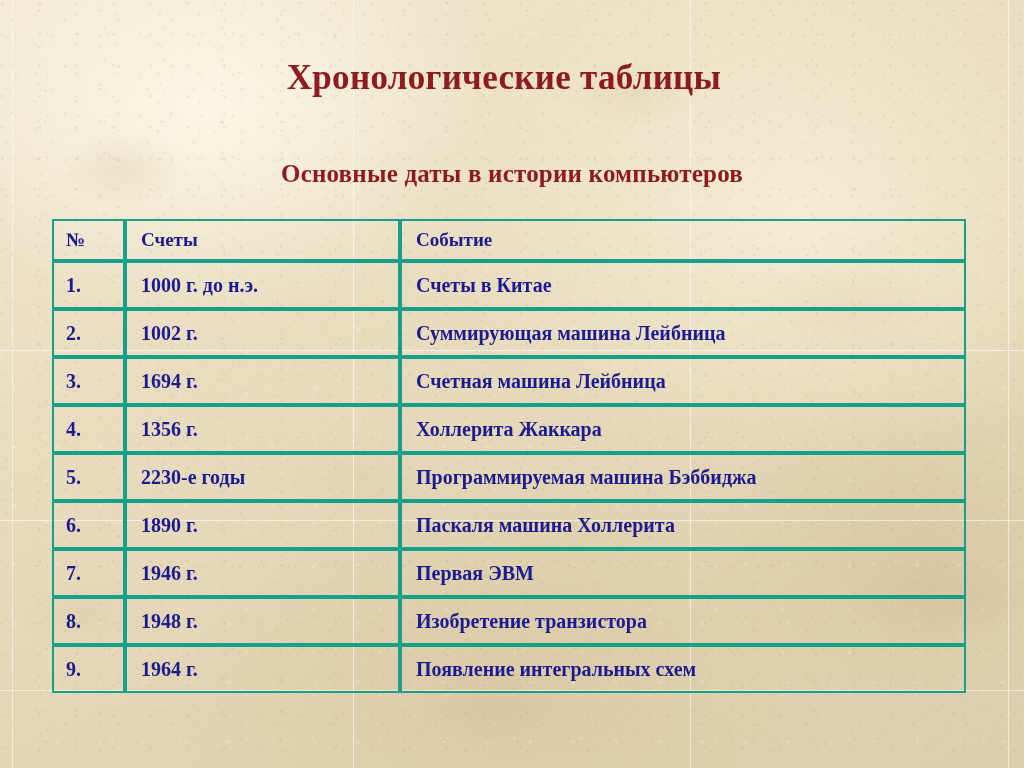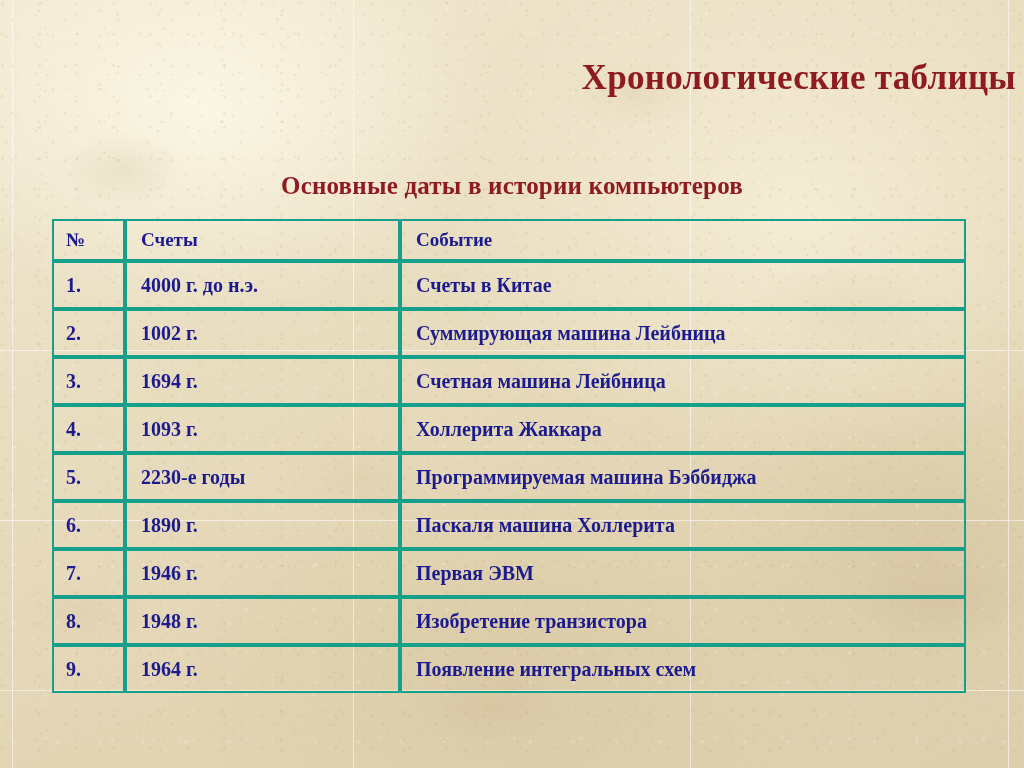--- a/index.html
+++ b/index.html
@@ -76,35 +76,35 @@
     background: rgba(255,255,255,0.55);
     pointer-events: none;
   }
   .gridline.v { width: 1px; top: 0; bottom: 0; }
   .gridline.h { height: 1px; left: 0; right: 0; }
 
   
   #title {
     position: absolute;
     left: 0;
-    right: 8px;
+    right: 16px;
     top: 58px;
-    text-align: right;
+    text-align: center;
     font-size: 35px;
     font-weight: bold;
     color: #8e1b22;
     letter-spacing: 0.3px;
     white-space: nowrap;
   }
 
   #subtitle {
     position: absolute;
     left: 0;
     right: 0;
-    top: 172px;
+    top: 160px;
     text-align: center;
     font-size: 25px;
     font-weight: bold;
     color: #8e1b22;
     letter-spacing: 0.2px;
     white-space: nowrap;
   }
 
   
   #table-wrap {
@@ -188,36 +188,36 @@
       <thead>
         <tr>
           <th class="num">№</th>
           <th>Счеты</th>
           <th>Событие</th>
         </tr>
       </thead>
       <tbody>
         <tr>
           <td class="num">1.</td>
-          <td>4000 г. до н.э.</td>
+          <td>1000 г. до н.э.</td>
           <td>Счеты в Китае</td>
         </tr>
         <tr>
           <td class="num">2.</td>
           <td>1002 г.</td>
           <td>Суммирующая машина Лейбница</td>
         </tr>
         <tr>
           <td class="num">3.</td>
           <td>1694 г.</td>
           <td>Счетная машина Лейбница</td>
         </tr>
         <tr>
           <td class="num">4.</td>
-          <td>1093 г.</td>
+          <td>1356 г.</td>
           <td>Холлерита Жаккара</td>
         </tr>
         <tr>
           <td class="num">5.</td>
           <td>2230-е годы</td>
           <td>Программируемая машина Бэббиджа</td>
         </tr>
         <tr>
           <td class="num">6.</td>
           <td>1890 г.</td>

